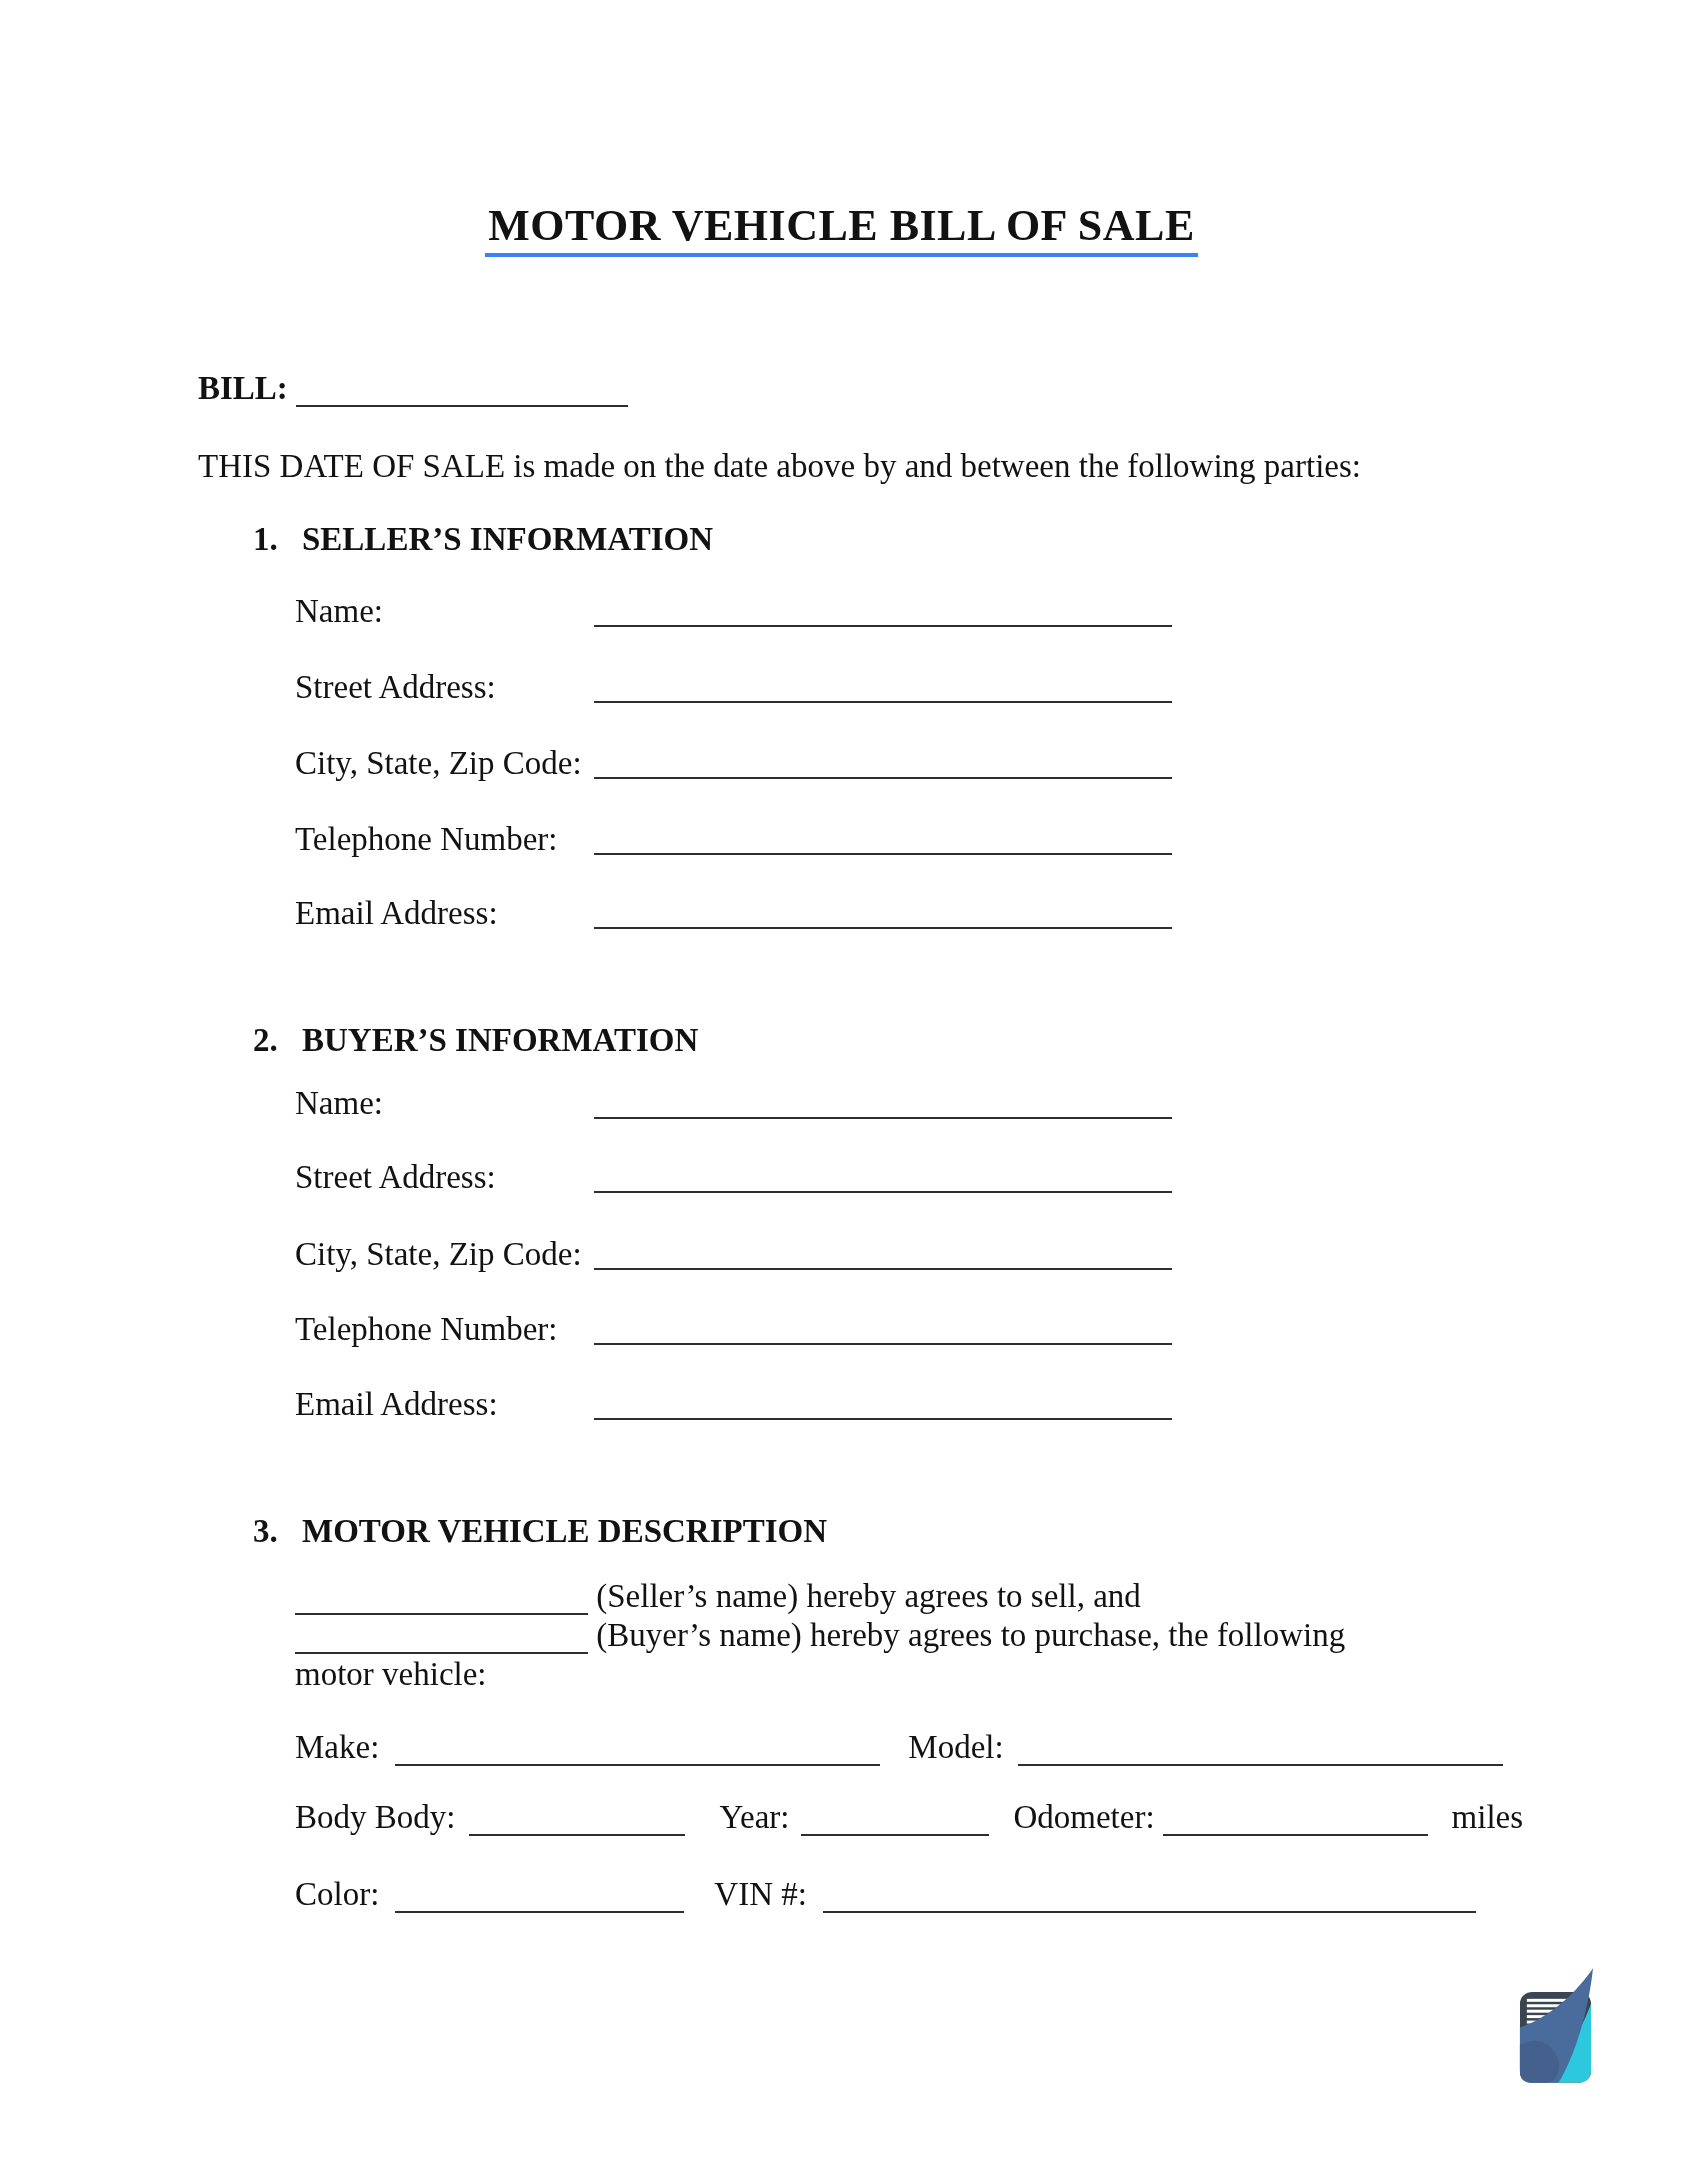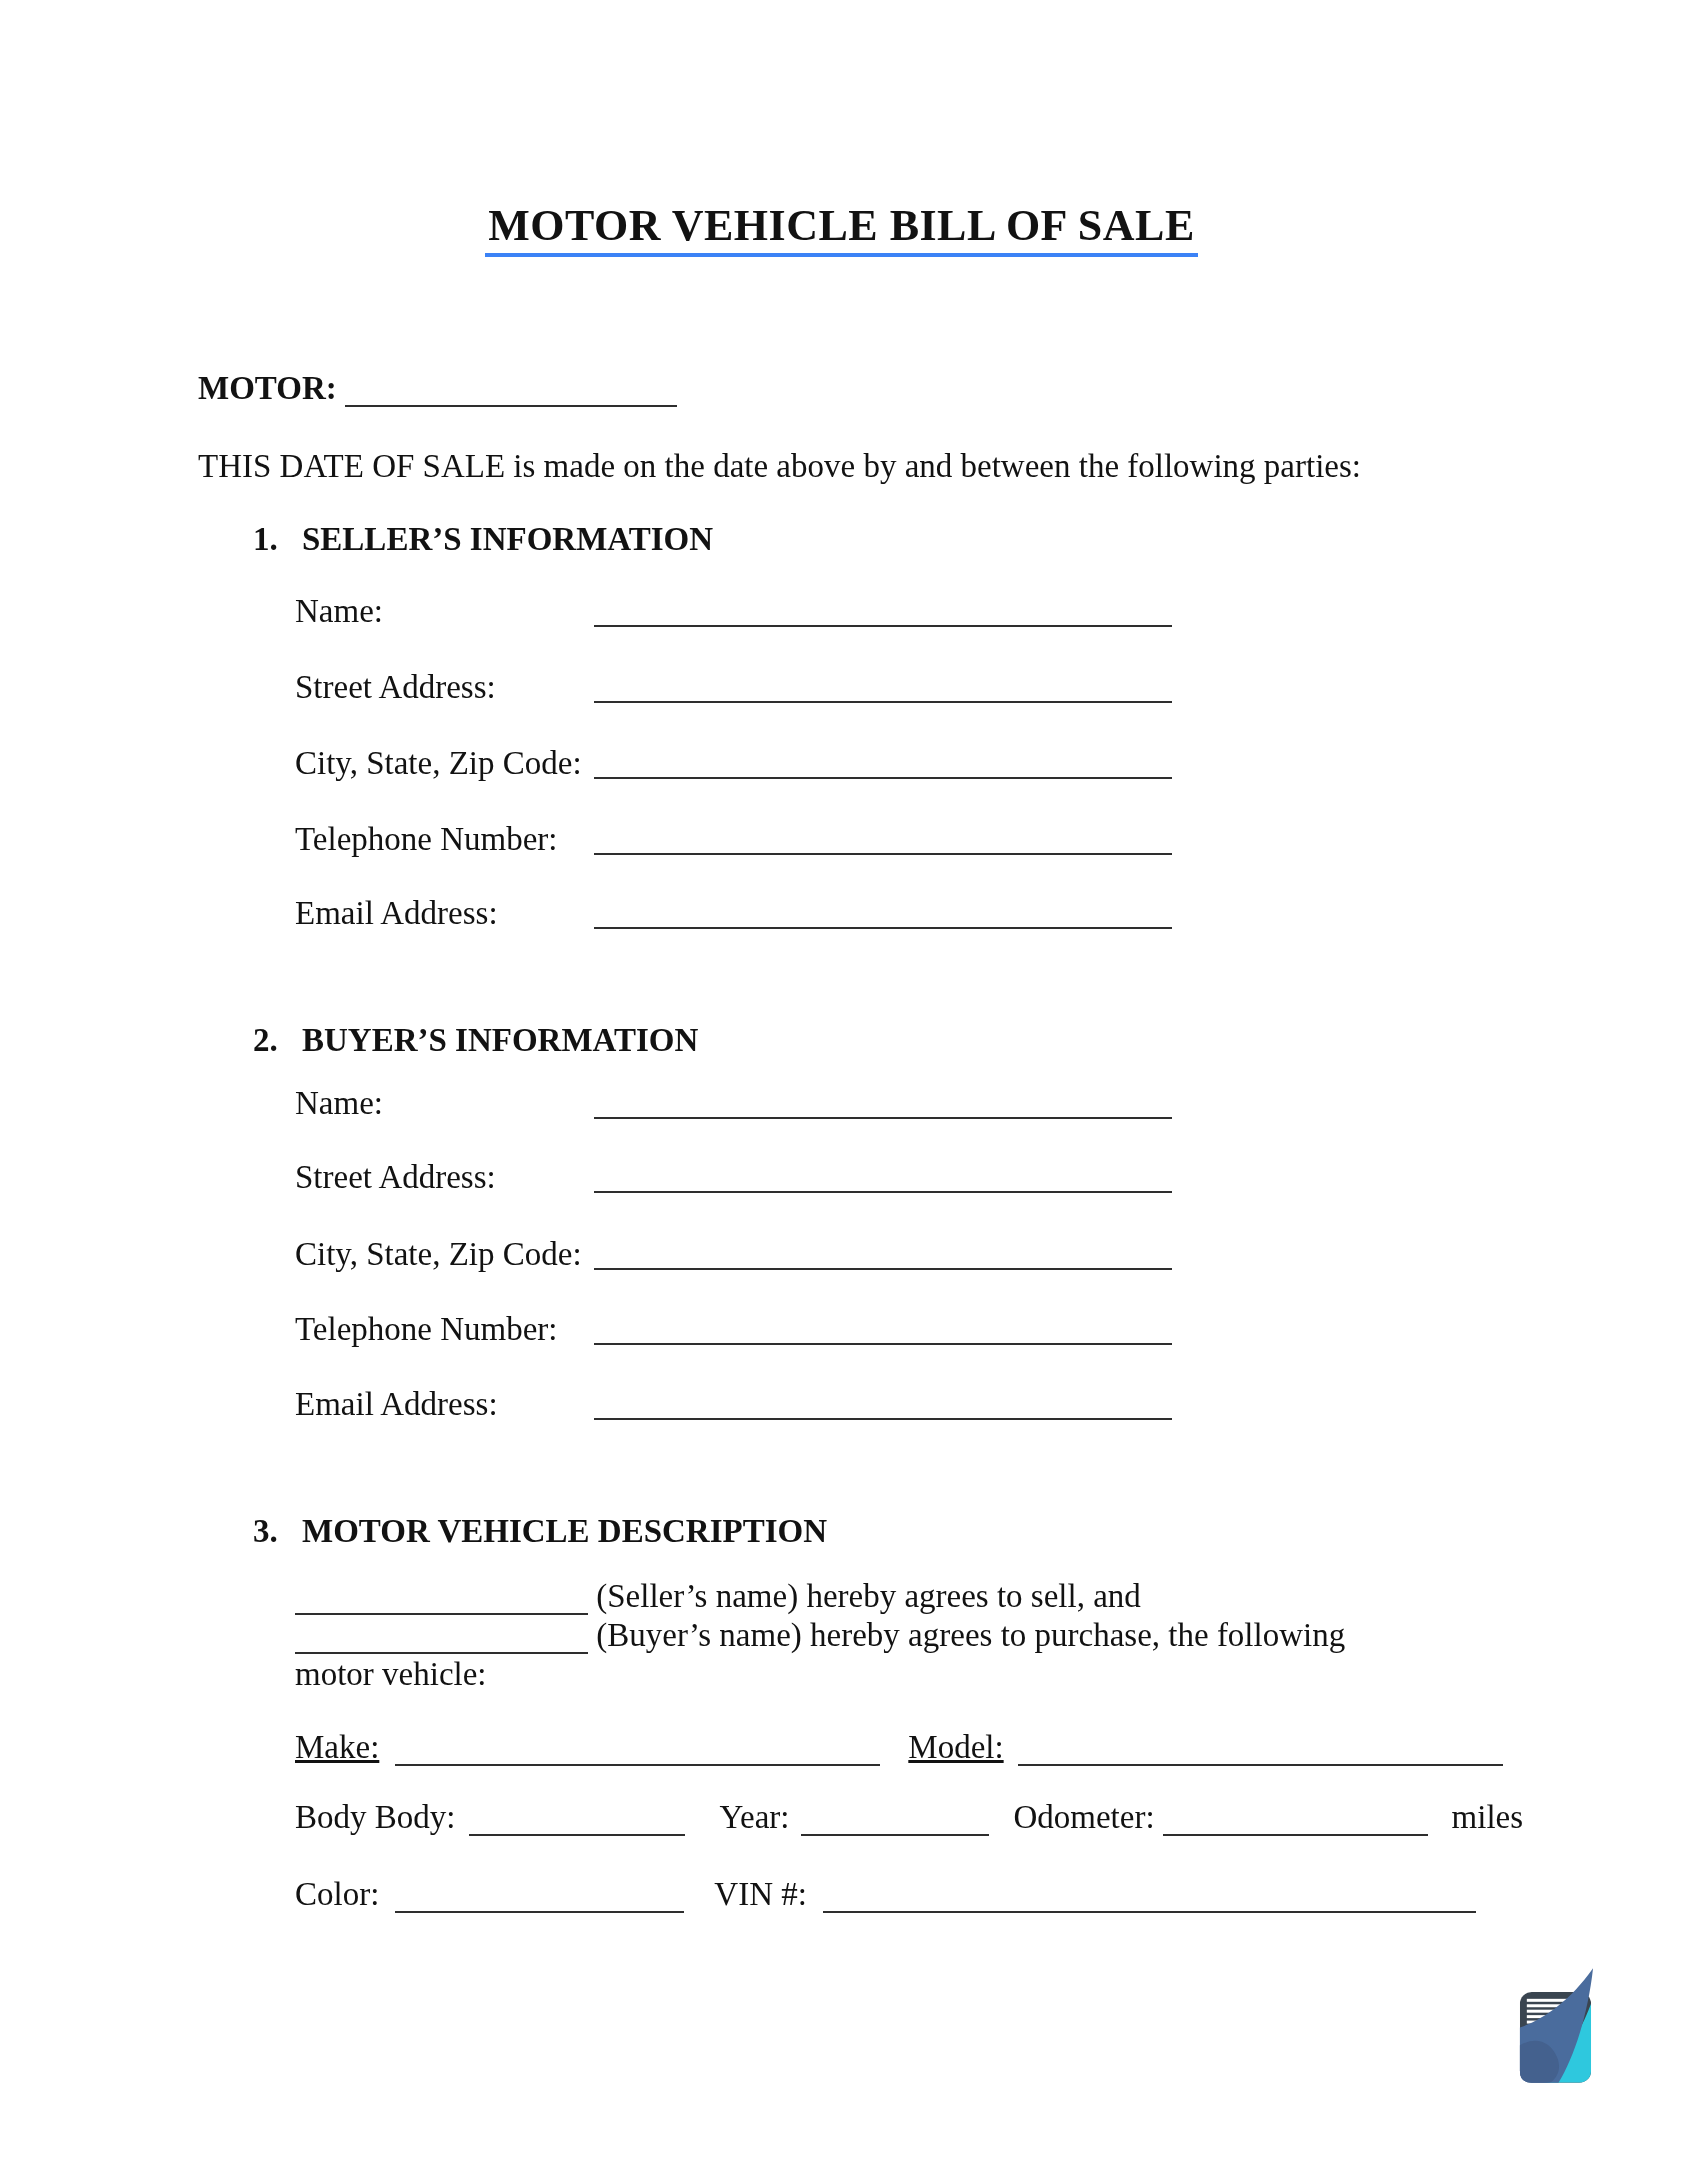--- a/index.html
+++ b/index.html
@@ -67,21 +67,21 @@
 </head>
 <body>
 
 <div class="page">
 
   <div class="title-wrap">
     <span class="title">MOTOR VEHICLE BILL OF SALE</span>
   </div>
 
   <div class="date-row t33">
-    <span class="bold">MOTOR:</span>
+    <span class="bold">BILL:</span>
     <span class="blank blank-date"></span>
   </div>
 
   <div class="intro t33">THIS DATE OF SALE is made on the date above by and between the following parties:</div>
 
   <div class="sec-head" style="top:519px;">
     <span class="sec-num">1.</span><span>SELLER’S INFORMATION</span>
   </div>
 
   <div class="field-row" style="top:591px;">
@@ -135,21 +135,21 @@
   </div>
 
   <div class="agree-par">
     <span class="blank blank-name"></span>
     <span>(Seller’s name) hereby agrees to sell, and</span><br>
     <span class="blank blank-name"></span>
     <span>(Buyer’s name) hereby agrees to purchase, the following</span><br>
     <span>motor vehicle:</span>
   </div>
 
-  <div class="spec-row" style="top:1727px;text-decoration:underline;">
+  <div class="spec-row" style="top:1727px;">
     <span>Make:</span><span class="blank b-make"></span><span class="ml28">Model:</span><span class="blank b-model"></span>
   </div>
 
   <div class="spec-row" style="top:1797px;">
     <span>Body Body:</span><span class="blank b-body"></span><span class="ml34">Year:</span><span class="blank b-year"></span><span class="ml8">Odometer:</span><span class="blank b-odo"></span><span class="ml8">miles</span>
   </div>
 
   <div class="spec-row" style="top:1874px;">
     <span>Color:</span><span class="blank b-color"></span><span class="ml30">VIN #:</span><span class="blank b-vin"></span>
   </div>

